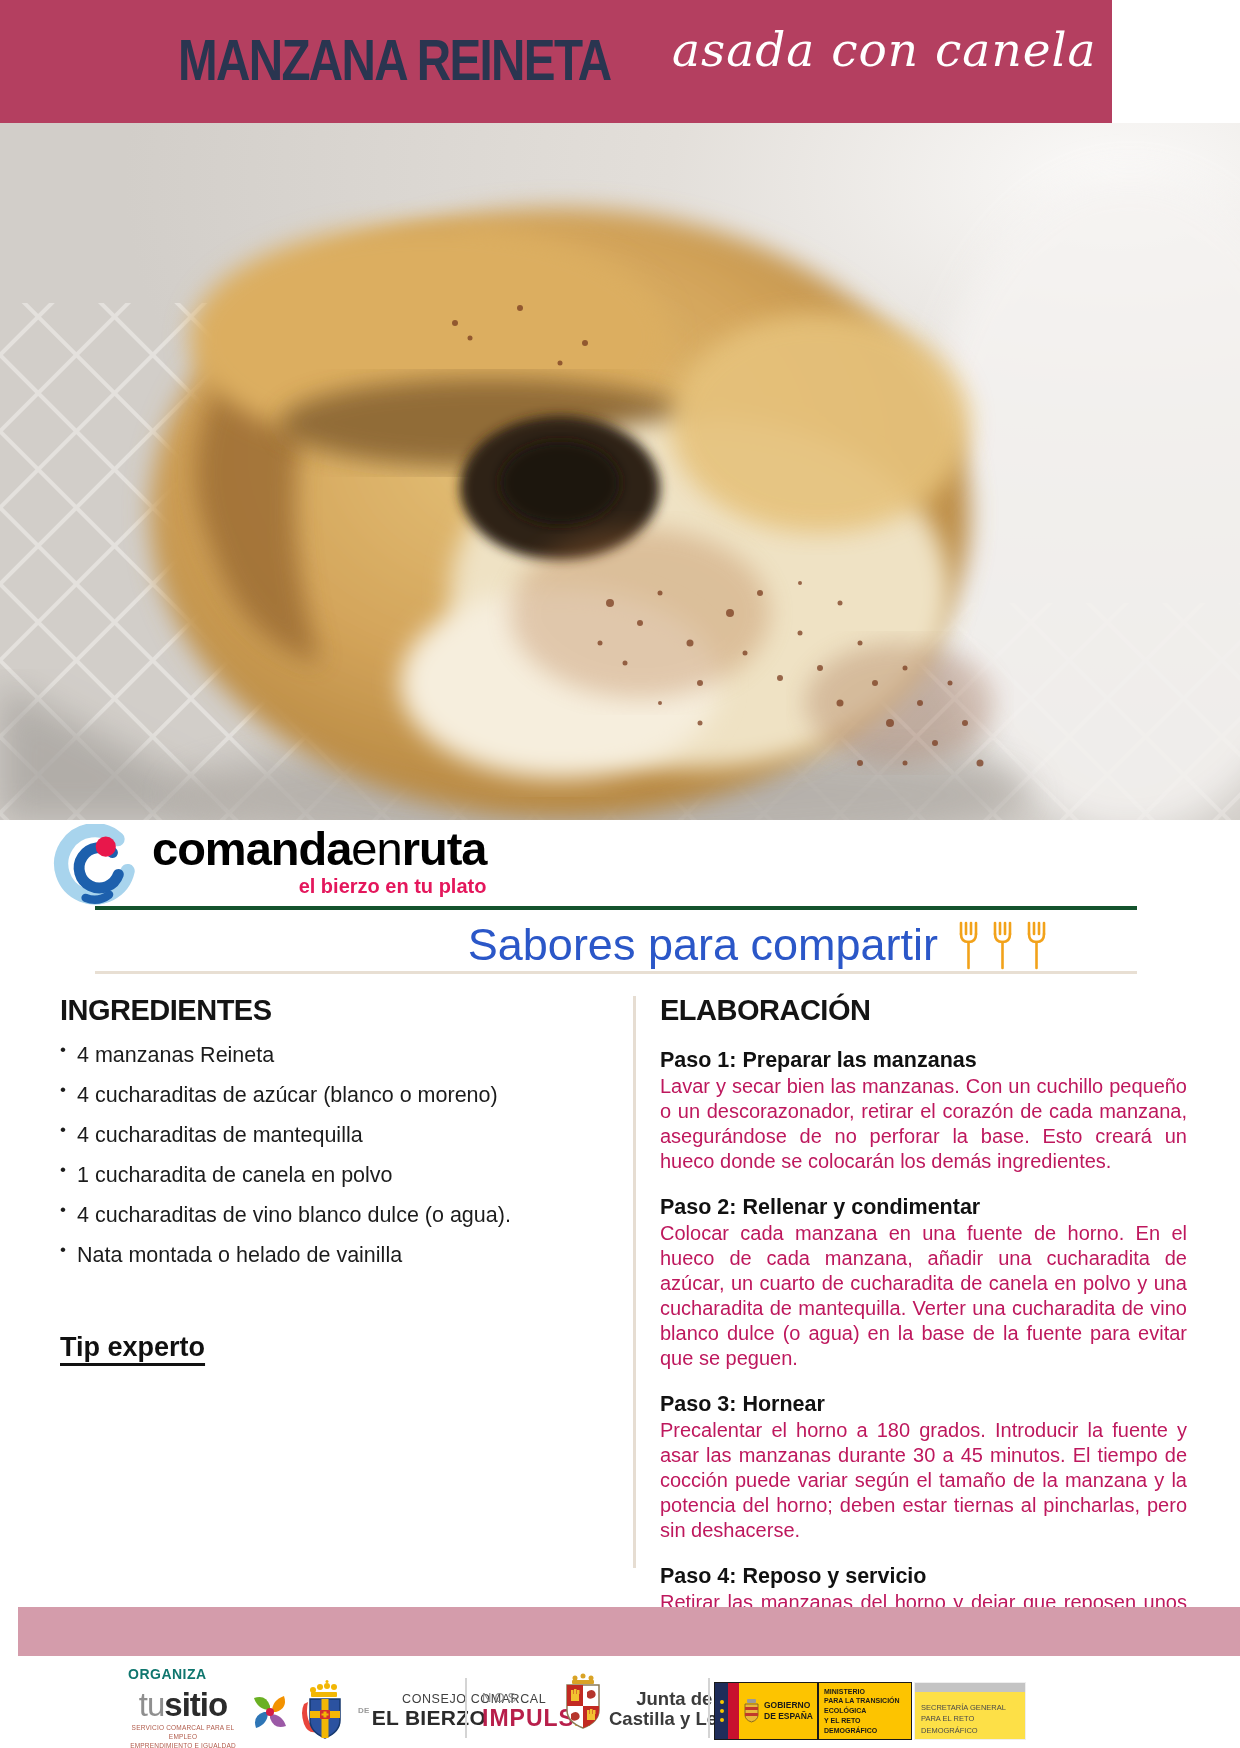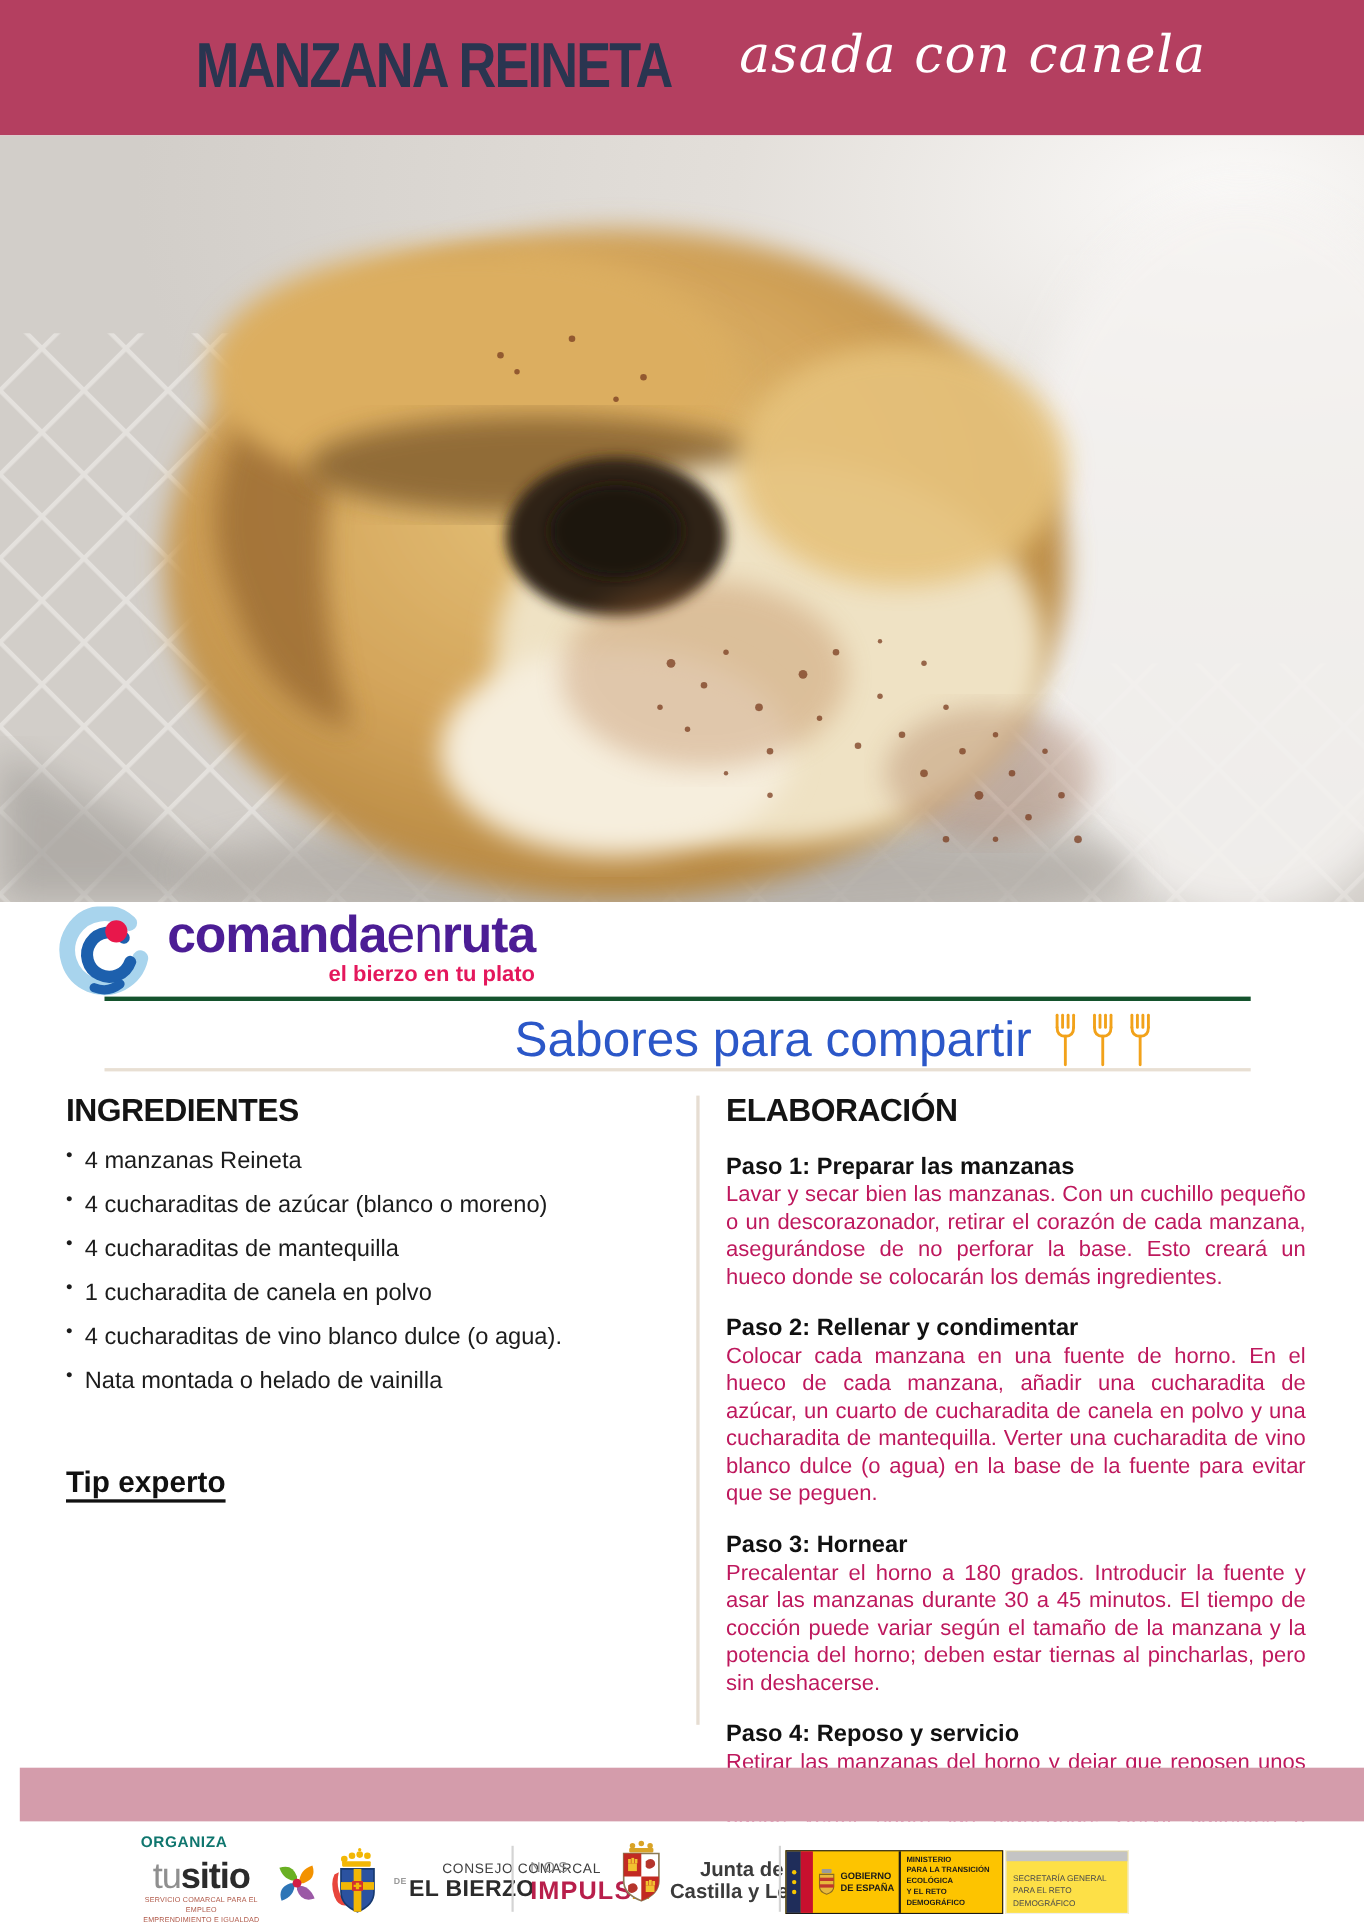--- a/index.html
+++ b/index.html
@@ -1,35 +1,35 @@
 <!DOCTYPE html>
 <html><head>
 <meta charset="utf-8">
 <style>
   html,body{margin:0;padding:0;background:#fff;}
   .page{position:relative;width:1240px;height:1748px;background:#ffffff;overflow:hidden;
         font-family:"Liberation Sans",sans-serif;}
 
   
-  .header-band{position:absolute;left:0;top:0;width:1240px;height:123px;background:#b43f60;}
+  .header-band{position:absolute;left:0;top:0;width:1112px;height:123px;background:#b43f60;}
   .main-title{position:absolute;left:178px;top:26px;font-size:58px;font-weight:bold;
               color:#2a3550;letter-spacing:-2px;transform:scaleX(.82);transform-origin:left center;
               white-space:nowrap;}
   .sub-title{position:absolute;left:672px;top:22px;font-family:"DejaVu Serif",serif;
              font-style:italic;font-size:47px;color:#ffffff;letter-spacing:1px;white-space:nowrap;}
 
   
   .photo{position:absolute;left:0;top:123px;width:1240px;height:697px;}
   .photo svg{display:block;width:100%;height:100%;}
 
   
   .brand{position:absolute;left:50px;top:824px;height:86px;display:flex;align-items:flex-start;}
   .brand-icon{width:88px;height:84px;margin-right:14px;}
   .brand-text{display:flex;flex-direction:column;align-items:flex-end;}
-  .brand-word{font-size:47px;font-weight:bold;color:#4c1d95;letter-spacing:-1px;line-height:1.05;}
+  .brand-word{font-size:47px;font-weight:bold;color:#000000;letter-spacing:-1px;line-height:1.05;}
   .brand-word .lite{font-weight:normal;}
   .brand-tagline{font-size:20px;font-weight:bold;color:#e4175c;margin-top:2px;}
 
   
   .sabores{position:absolute;left:95px;top:906px;width:1042px;height:68px;
            border-top:4px solid #14532d;border-bottom:3px solid #e8dfd3;
            display:flex;align-items:flex-end;justify-content:flex-end;padding-right:88px;
            box-sizing:border-box;}
   .sabores-heading{font-size:45px;font-weight:300;color:#2b57c8;letter-spacing:0;
                    margin-right:18px;white-space:nowrap;}

